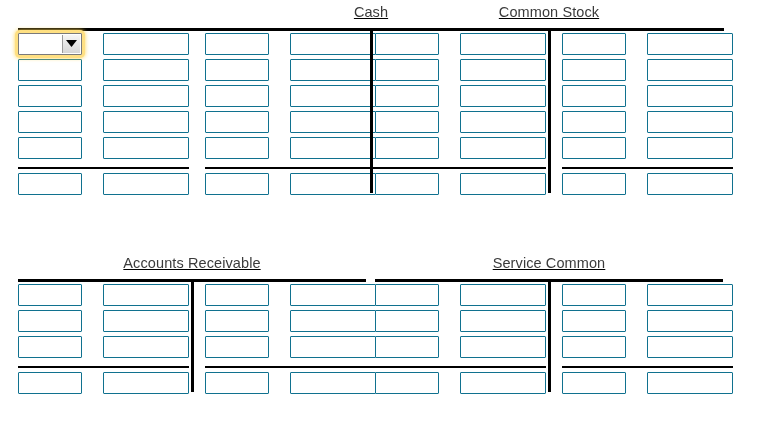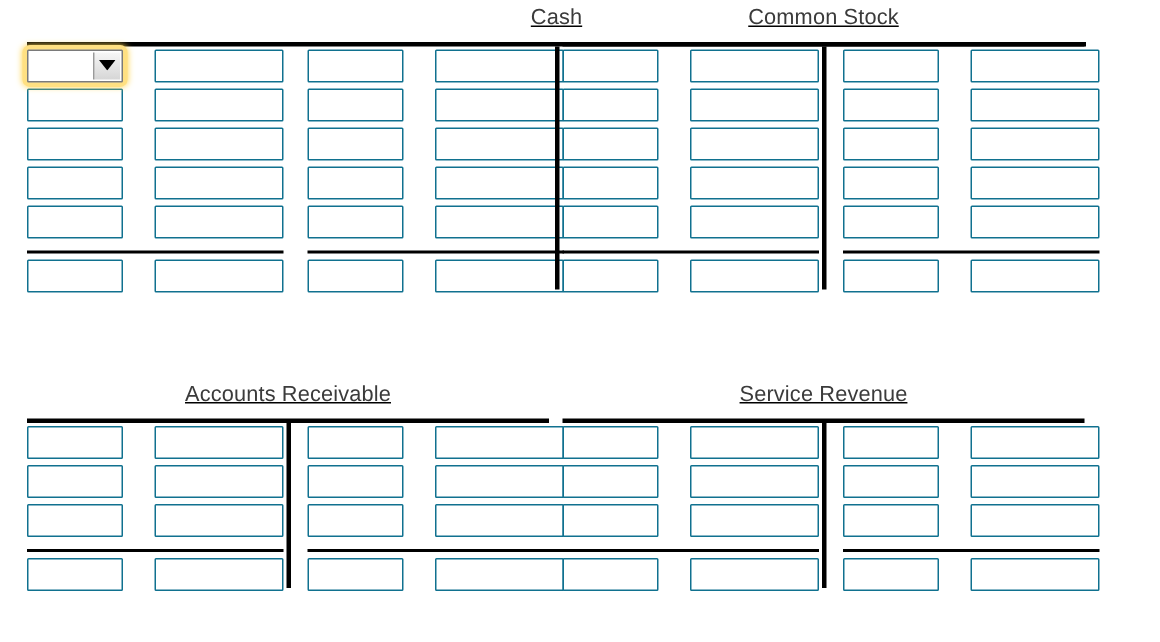--- a/index.html
+++ b/index.html
@@ -307,21 +307,21 @@
             <div class="total-sep"></div>
             <div class="acct-row">
               <input type="text" class="cell cell-date" value="" style="">
               <input type="text" class="cell cell-amt-wide" value="" style="">
             </div>
           </div>
         </div>
       </div>
     </div>
     <div class="taccount" style="left: 375px; top: 255px; width: 348px;">
-      <div class="taccount-title">Service Revenue</div>
+      <div class="taccount-title">Service Common</div>
       <div class="taccount-body">
         <div class="side-pair">
           <div class="side side-left">
             <div class="acct-row">
               <input type="text" class="cell cell-date" value="" style="">
               <input type="text" class="cell cell-amt-wide" value="" style="">
             </div>
             <div class="acct-row">
               <input type="text" class="cell cell-date" value="" style="">
               <input type="text" class="cell cell-amt-wide" value="" style="">

